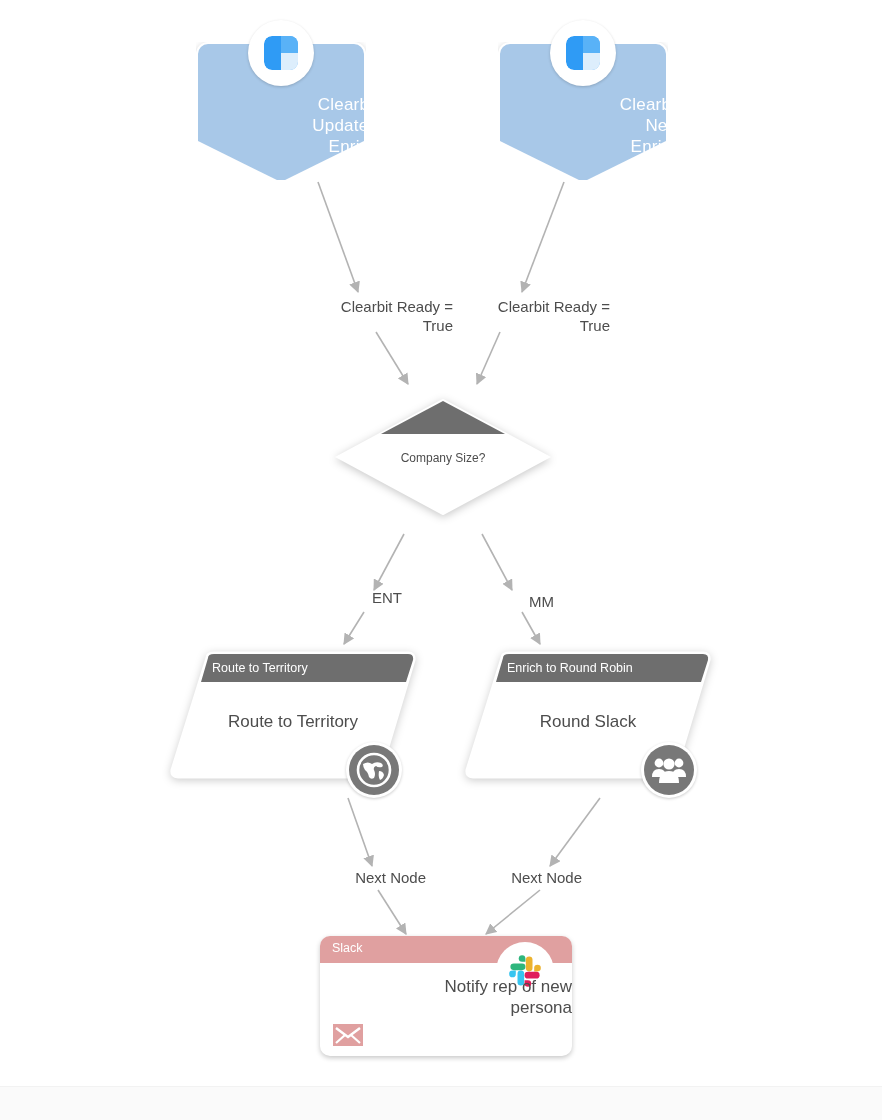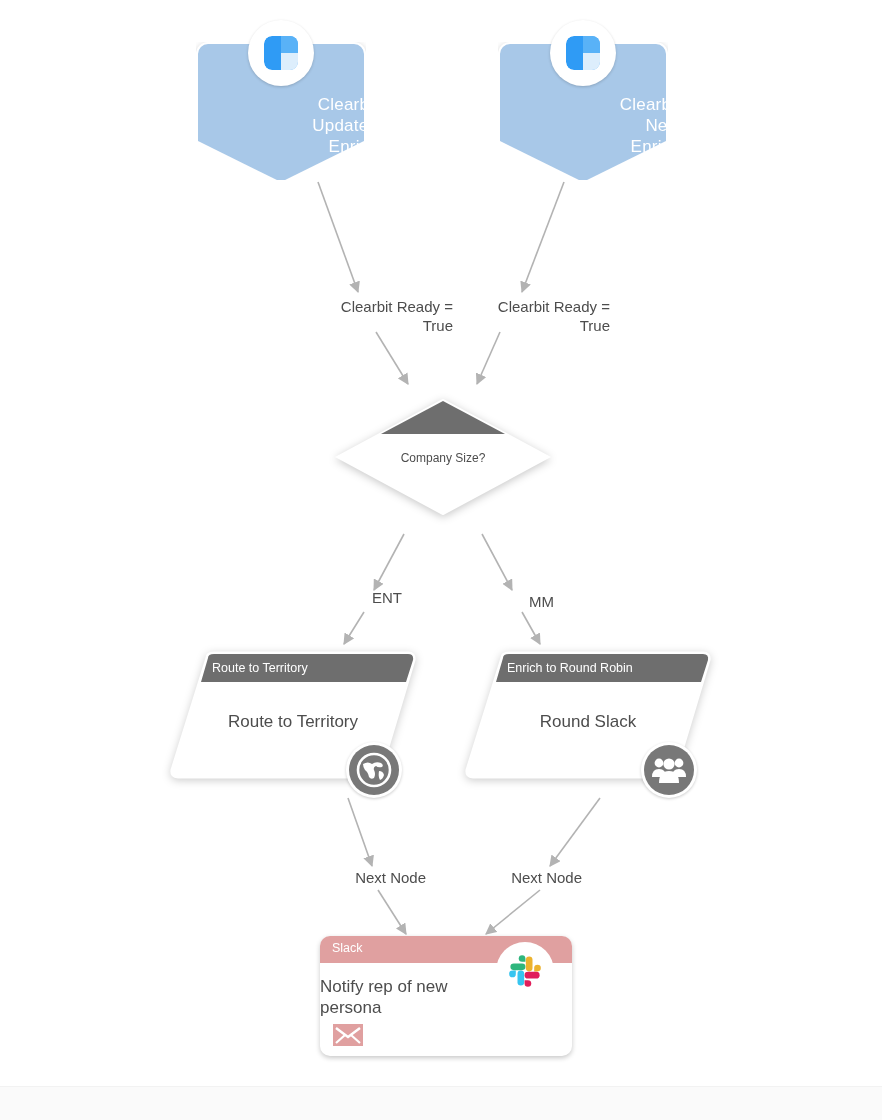--- a/index.html
+++ b/index.html
@@ -89,21 +89,21 @@
     overflow:hidden;
   }
   .card-head{
     position:absolute;left:0;top:0;width:252px;height:27px;
     background:#e0a0a0;
   }
   .card-head span{
     position:absolute;left:12px;top:5px;color:#ffffff;font-size:12.5px;
   }
   .card-body{
-    position:absolute;left:0;top:40px;width:252px;text-align:left;
+    position:absolute;left:0;top:40px;width:252px;text-align:right;
     color:#4d4d4d;font-size:17px;line-height:21px;white-space:pre-line;
   }
   .slack-circle{
     position:absolute;right:18px;top:6px;width:58px;height:58px;border-radius:50%;
     background:#ffffff;display:flex;align-items:center;justify-content:center;
   }
   .env{
     position:absolute;left:13px;top:88px;width:30px;height:22px;
   }
 </style>

